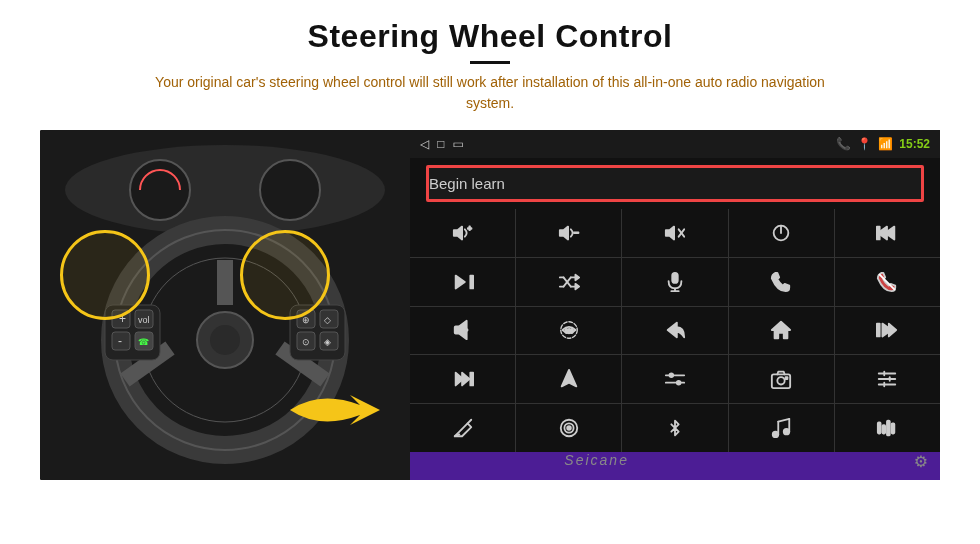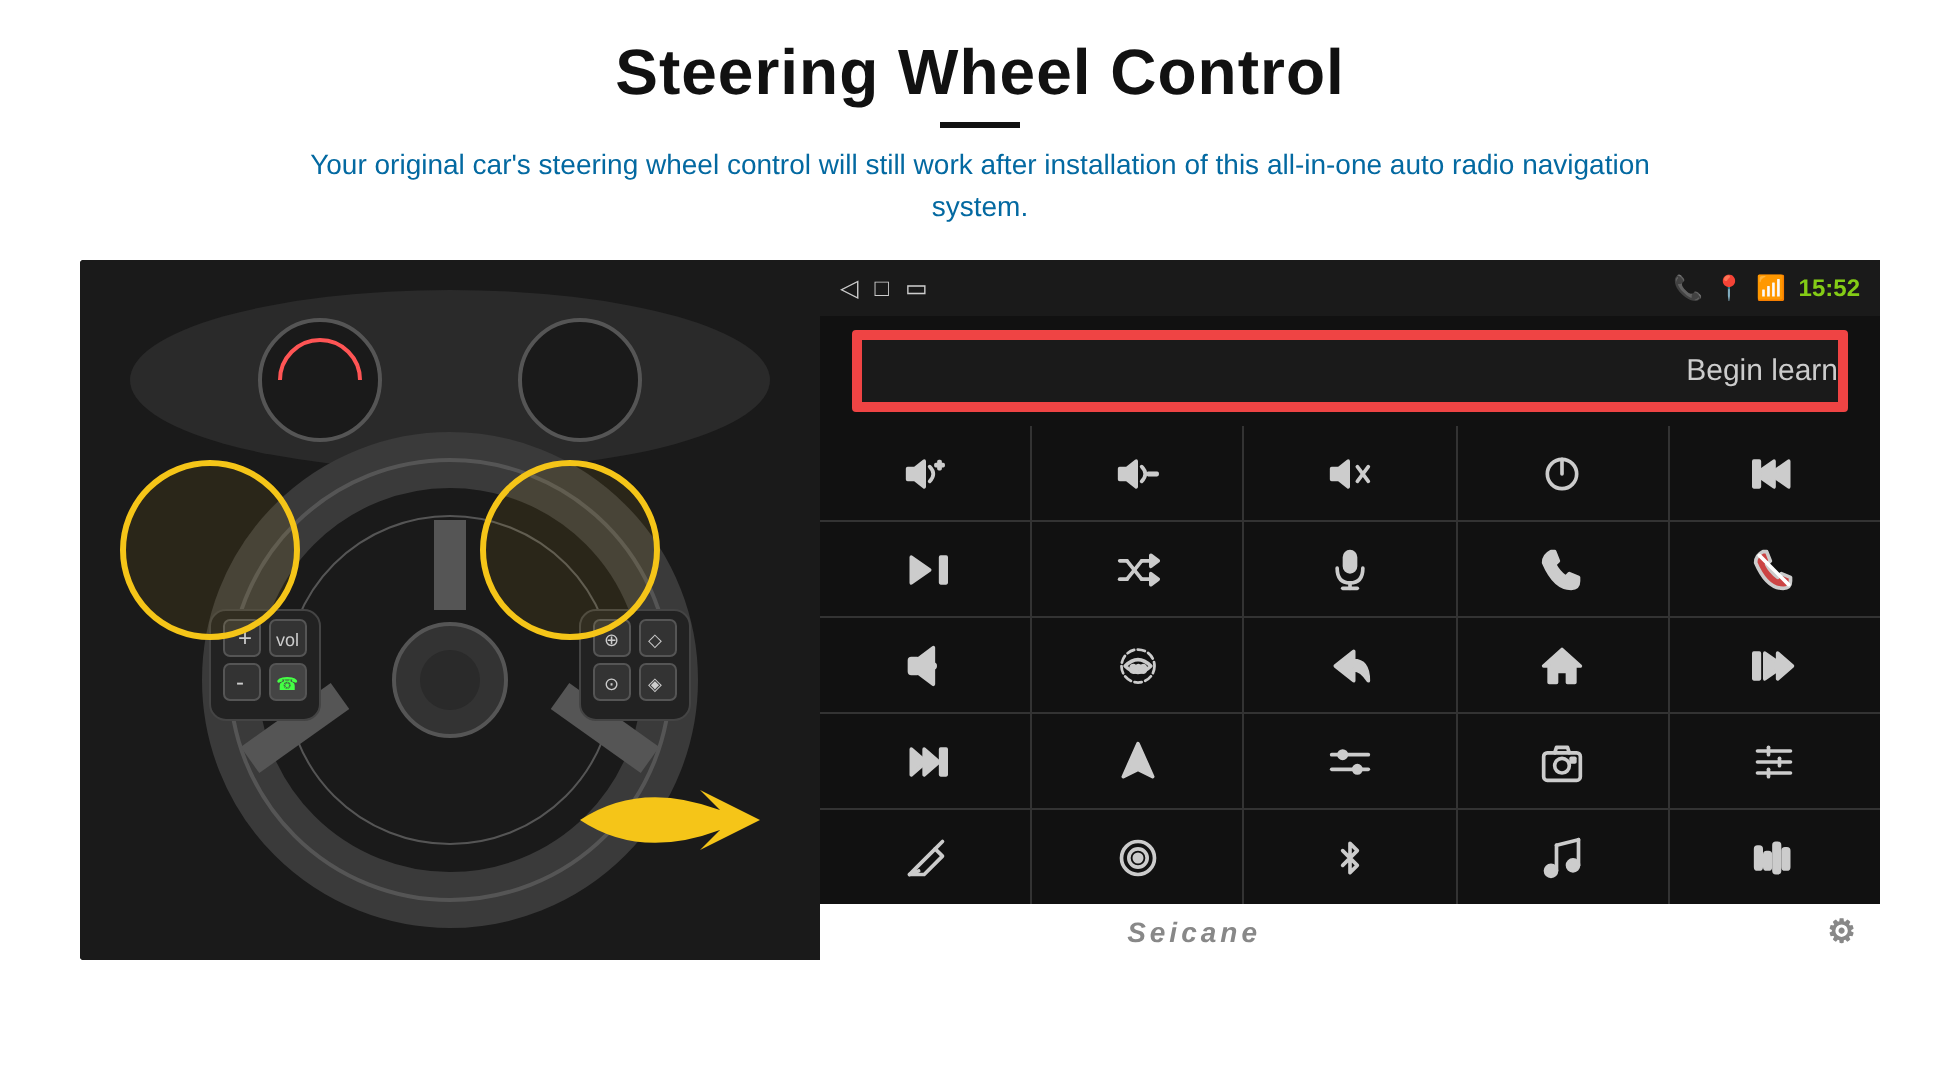--- a/index.html
+++ b/index.html
@@ -30,21 +30,21 @@
       letter-spacing: 0.5px;
     }
     .title-divider {
       width: 40px;
       height: 3px;
       background: #111;
       margin: 6px auto 8px auto;
     }
     .subtitle {
       font-size: 14px;
-      color: #0369a1;
+      color: #a16207;
       text-align: center;
       max-width: 700px;
       line-height: 1.5;
       font-family: Arial, sans-serif;
     }
     .content-row {
       display: flex;
       flex-direction: row;
       width: 100%;
       margin-top: 10px;
@@ -95,25 +95,25 @@
       font-size: 12px;
     }
     
     .begin-learn-bar {
       padding: 7px 16px;
       background: #111;
     }
     .begin-learn-btn {
       width: 100%;
       background: #1a1a1a;
-      border: 5px solid #ef4444;
+      border: 3px solid #ef4444;
       color: #ccc;
       font-size: 15px;
       padding: 7px 0;
-      text-align: right;
+      text-align: left;
       cursor: pointer;
       font-family: Arial, sans-serif;
       border-radius: 2px;
     }
     
     .icon-grid {
       flex: 1;
       display: grid;
       grid-template-columns: repeat(5, 1fr);
       grid-template-rows: repeat(5, 1fr);
@@ -128,26 +128,25 @@
       align-items: center;
       justify-content: center;
       cursor: pointer;
       color: #ddd;
       font-size: 18px;
       transition: background 0.1s;
     }
     
     .bottom-bar {
       height: 28px;
-      background: #ffffff;
-      display: flex;
-      align-items: center;
+      background: #4c1d95;
+      display: flex;
+      align-items: flex-start;
       justify-content: space-between;
       padding: 0 12px;
-      font-weight: bold;
     }
     .seicane-brand {
       font-size: 14px;
       font-style: italic;
       color: #888;
       font-family: Arial, sans-serif;
       letter-spacing: 2px;
       margin: 0 auto;
     }
     .gear-icon-bottom {

